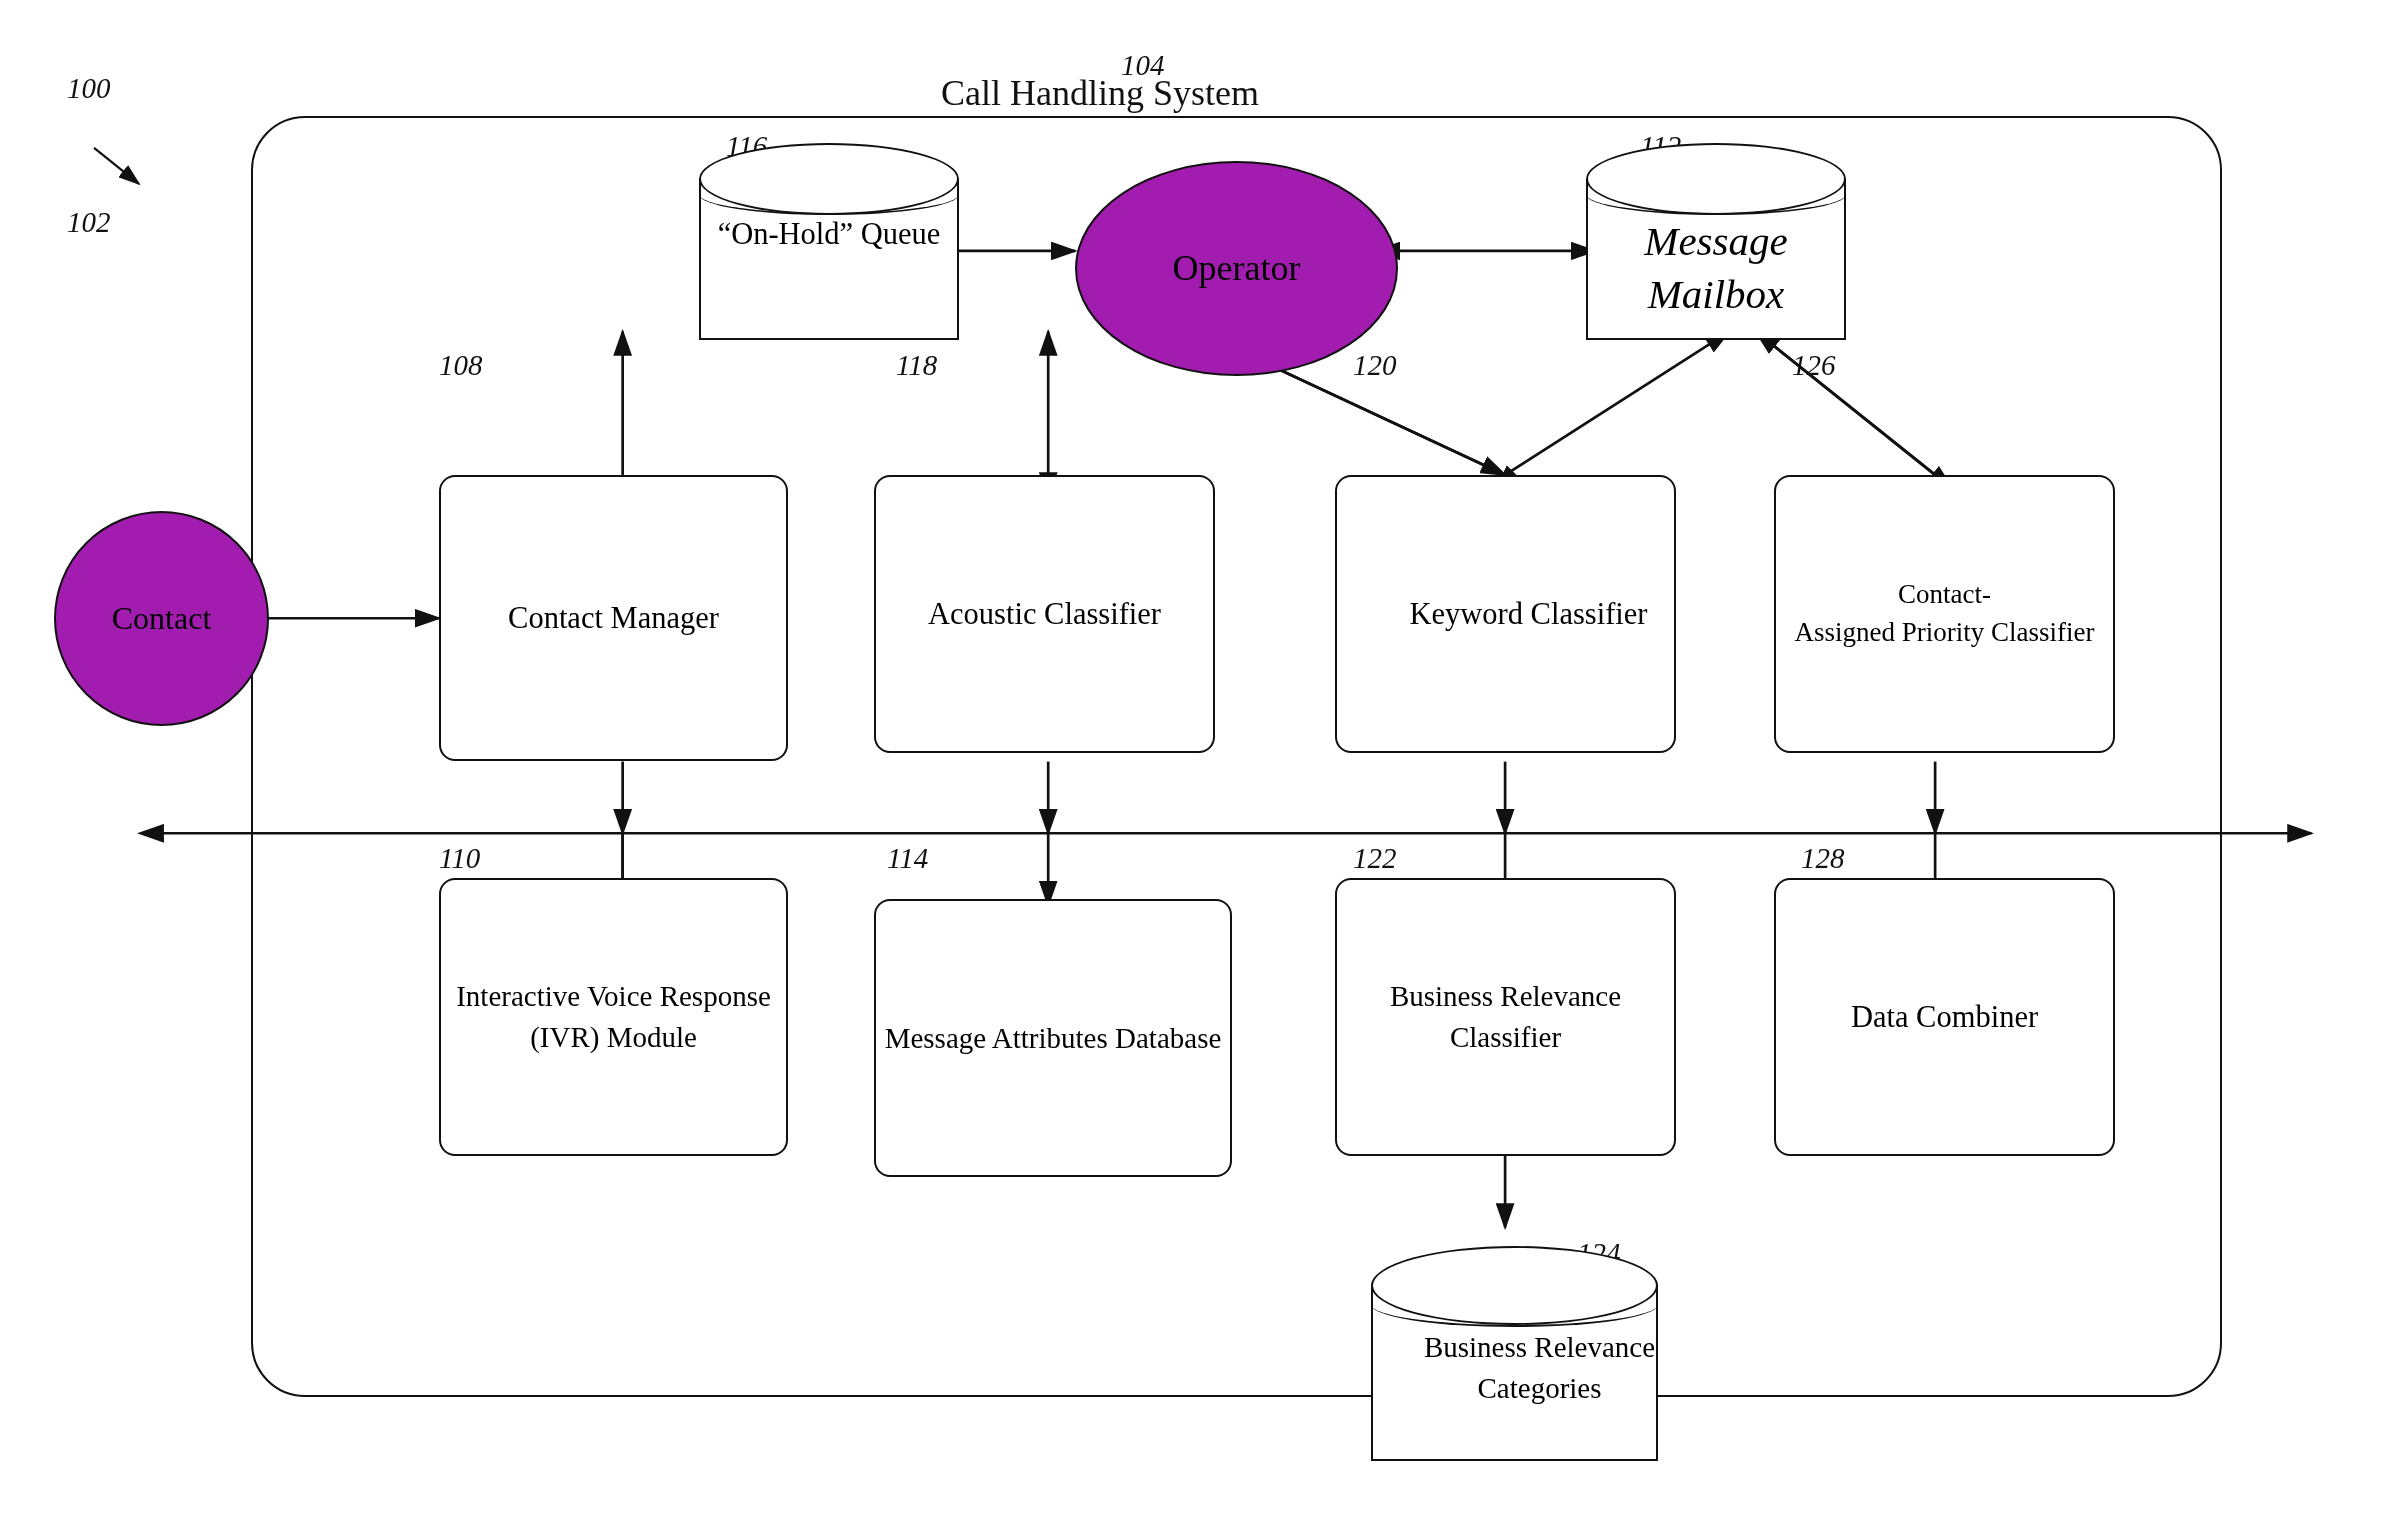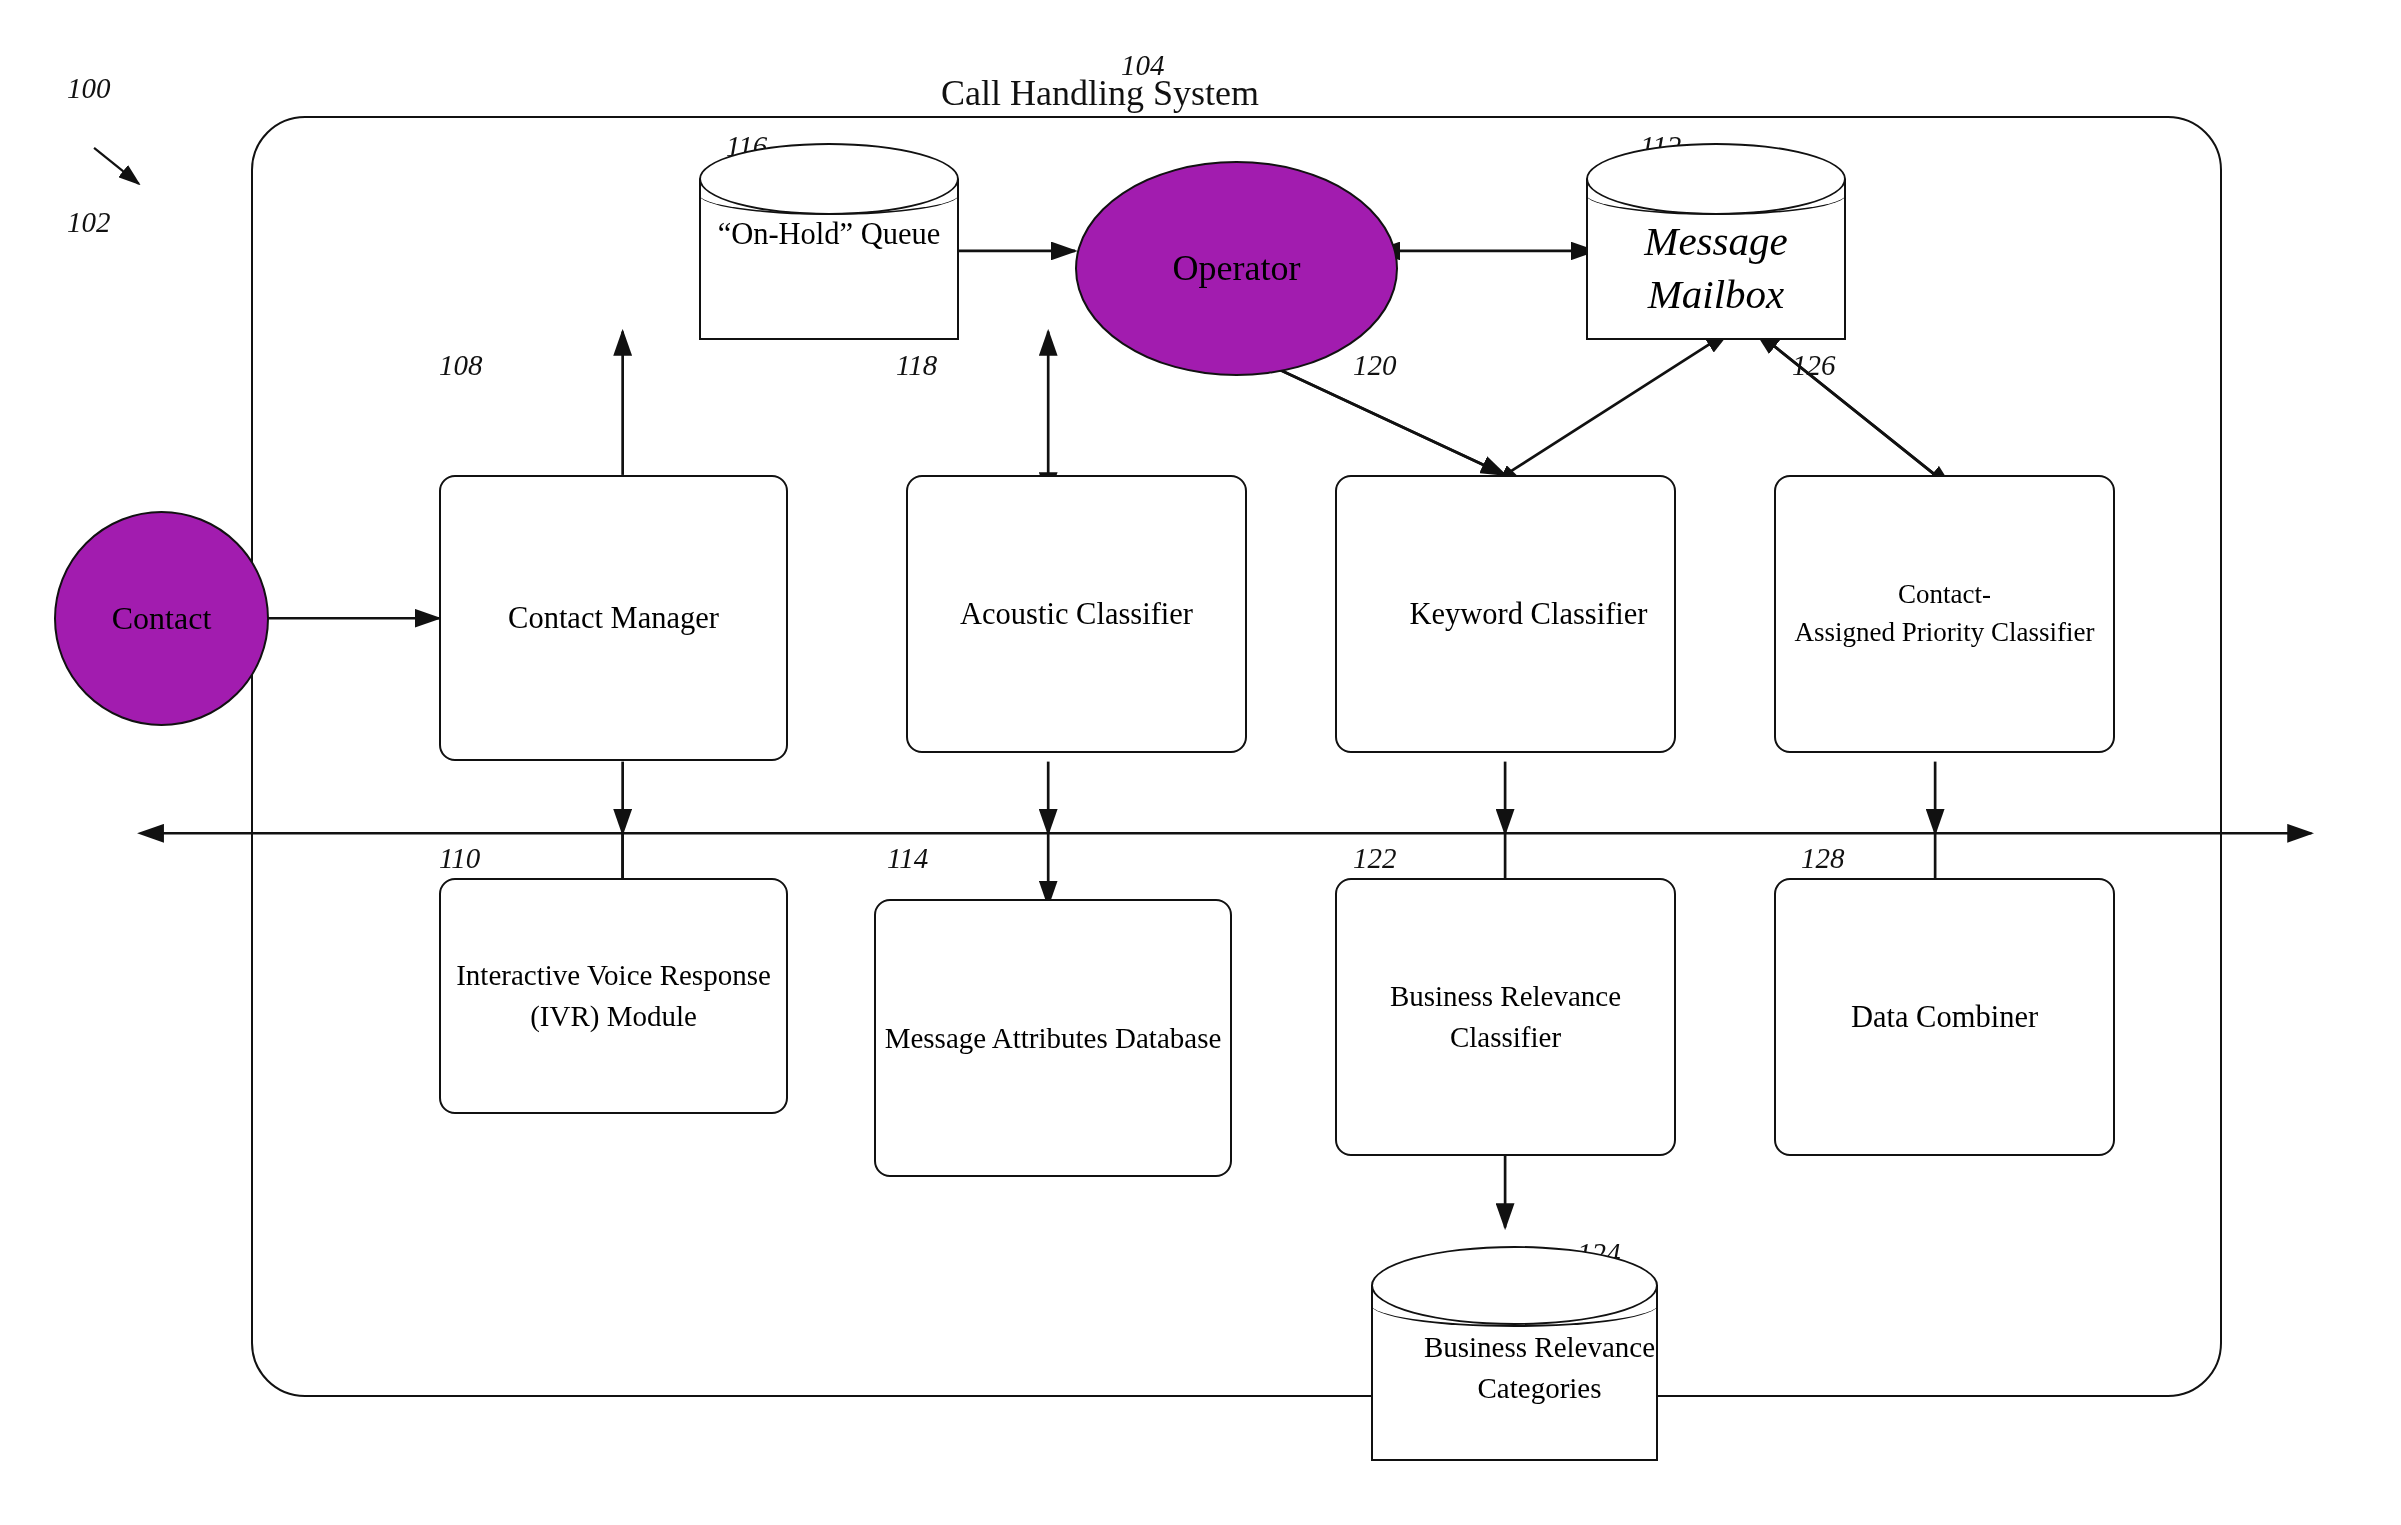--- a/index.html
+++ b/index.html
@@ -208,34 +208,34 @@
                 border-bottom:2.7px solid #111; border-radius:50%; background:transparent;"></div>
     <div class="cyl-text" style="top:72px;">
       <span style="font-size:41px; line-height:1.3;font-style:italic;">Message Mailbox</span>
     </div>
   </div>
 
   <div class="rect-box" style="left:439px; top:475px; width:349px; height:286px;justify-content:center;">
     <span>Contact Manager</span>
   </div>
 
-  <div class="rect-box" style="left:906px; top:475px; width:341px; height:278px;">
+  <div class="rect-box" style="left:874px; top:475px; width:341px; height:278px;">
     <span>Acoustic Classifier</span>
   </div>
 
   <div class="rect-box" style="left:1335px; top:475px; width:341px; height:278px;padding-left:46px;">
     <span>Keyword Classifier</span>
   </div>
 
   <div class="rect-box" style="left:1774px; top:475px; width:341px; height:278px; font-size:27px;">
     <span style="white-space:pre-line;">Contact-
 Assigned Priority Classifier</span>
   </div>
 
-  <div class="rect-box" style="left:439px; top:878px; width:349px; height:236px; font-size:29px;">
+  <div class="rect-box" style="left:439px; top:878px; width:349px; height:278px; font-size:29px;">
     <span>Interactive Voice Response (IVR) Module</span>
   </div>
 
   <div class="rect-box" style="left:874px; top:878px; width:358px; height:278px; font-size:29px;margin-top:21px;">
     <span>Message Attributes Database</span>
   </div>
 
   <div class="rect-box" style="left:1335px; top:878px; width:341px; height:278px; font-size:29px;">
     <span>Business Relevance Classifier</span>
   </div>

